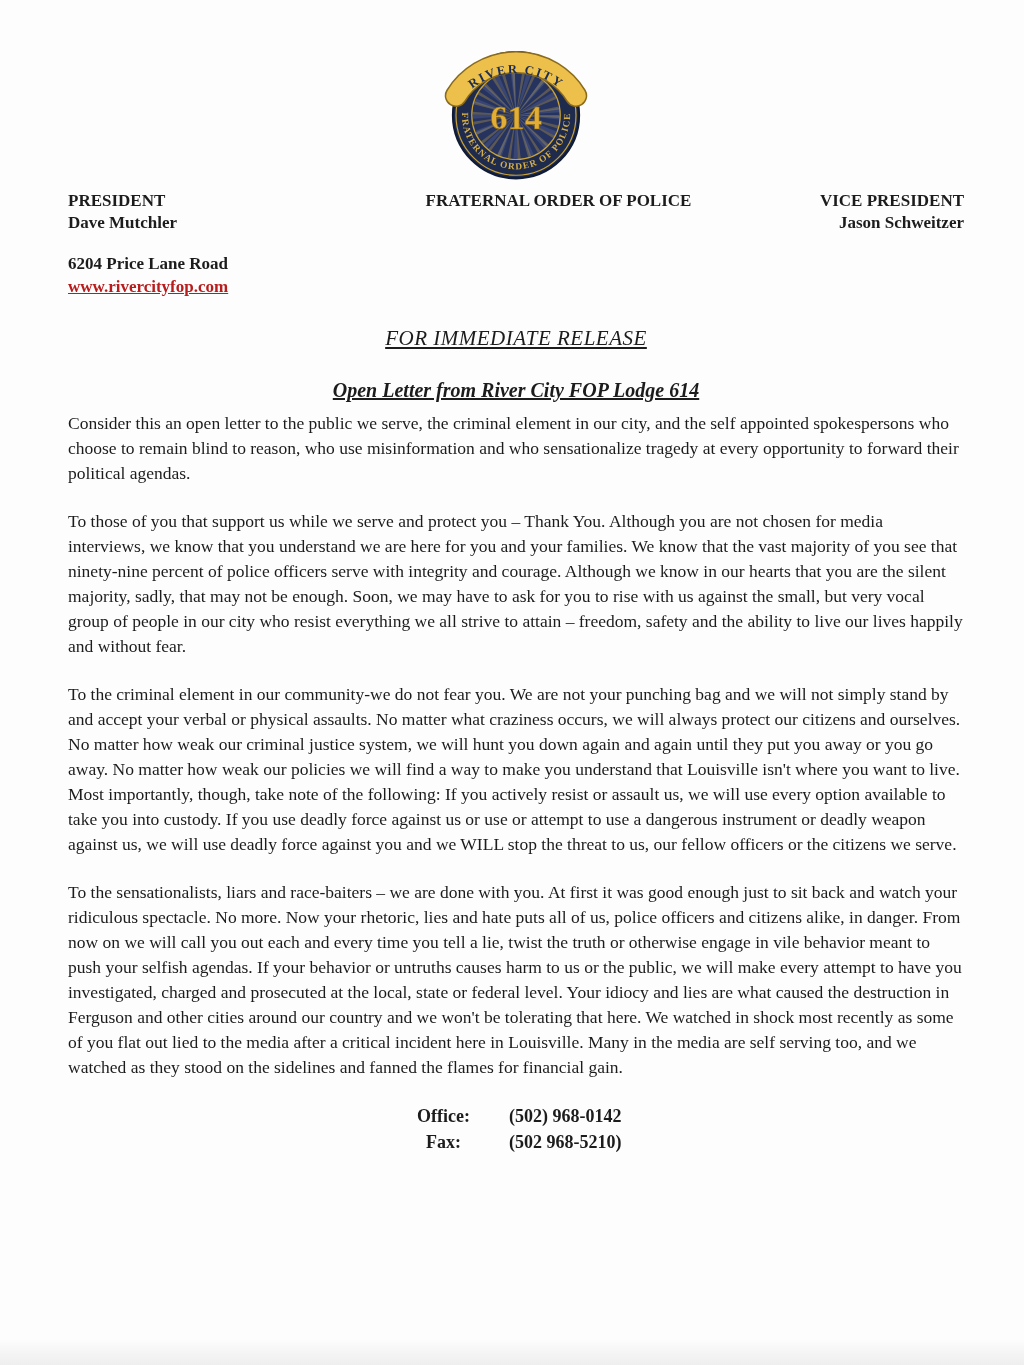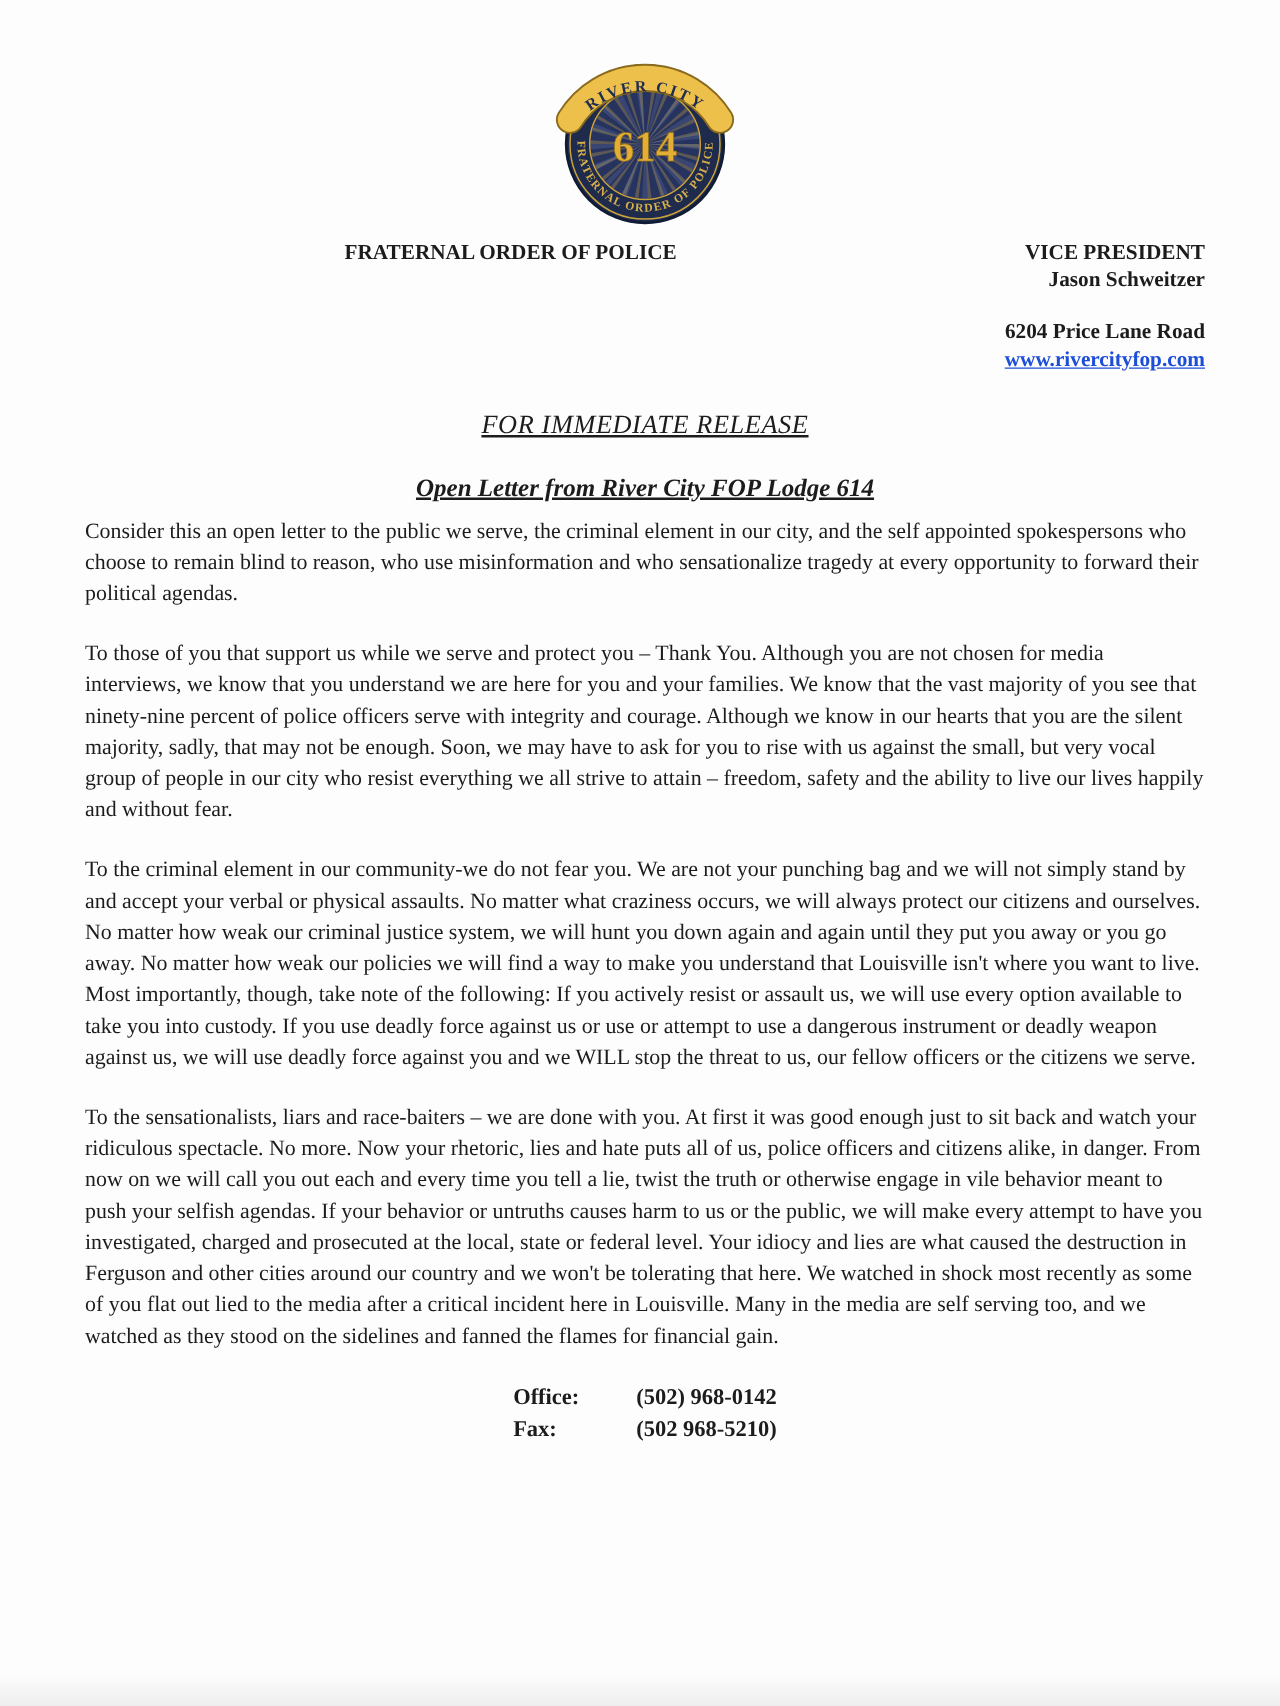--- a/index.html
+++ b/index.html
@@ -35,28 +35,28 @@
     align-items: flex-start;
     margin-top: 6px;
     font-size: 17px;
     line-height: 22px;
     font-weight: bold;
   }
   .header-col-left  { width: 300px; text-align: left; }
   .header-col-center{ flex: 1; text-align: center; }
   .header-col-right { width: 215px; text-align: right; }
   .address-block {
-    text-align: right;
+    text-align: left;
     margin-top: 18px;
     font-size: 17px;
     line-height: 23px;
     font-weight: bold;
   }
   .website-link {
-    color: #1d4ed8;
+    color: #b91c1c;
     text-decoration: underline;
     font-weight: bold;
     cursor: pointer;
   }
   .release-line {
     text-align: center;
     margin-top: 28px;
     font-size: 21px;
     font-weight: normal;
     font-style: italic;
@@ -87,21 +87,21 @@
     line-height: 26px;
     font-weight: bold;
   }
   .contact-inner {
     display: inline-block;
     text-align: left;
   }
   .contact-row .lbl {
     display: inline-block;
     width: 66px;
-    text-align: left;
+    text-align: center;
     margin-right: 28px;
   }
   .contact-row .val {
     display: inline-block;
     text-align: left;
   }
   .scan-shadow-bottom {
     position: absolute;
     left: 0;
     bottom: 0;
@@ -139,20 +139,24 @@
       <path d="M 20 74 A 94 94 0 0 1 180 74" fill="none" stroke="#ecc04a" stroke-width="26" stroke-linecap="round"></path>
       <text font-family="Liberation Serif, serif" font-size="17" font-weight="bold" fill="#1d2c50" letter-spacing="2.5">
         <textPath href="#bannerTextPath" startOffset="50%" text-anchor="middle">RIVER CITY</textPath>
       </text>
 
       <text x="100" y="118" text-anchor="middle" font-family="Liberation Serif, serif" font-size="46" font-weight="bold" fill="#e3ae35" stroke="#8a6a1d" stroke-width="0.8">614</text>
     </svg>
   </div>
 
   <div class="header-row">
+    <div class="header-col-left">
+      <div>PRESIDENT</div>
+      <div>Dave Mutchler</div>
+    </div>
     <div class="header-col-center">
       <div>FRATERNAL ORDER OF POLICE</div>
     </div>
     <div class="header-col-right">
       <div>VICE PRESIDENT</div>
       <div>Jason Schweitzer</div>
     </div>
   </div>
 
   <div class="address-block">

